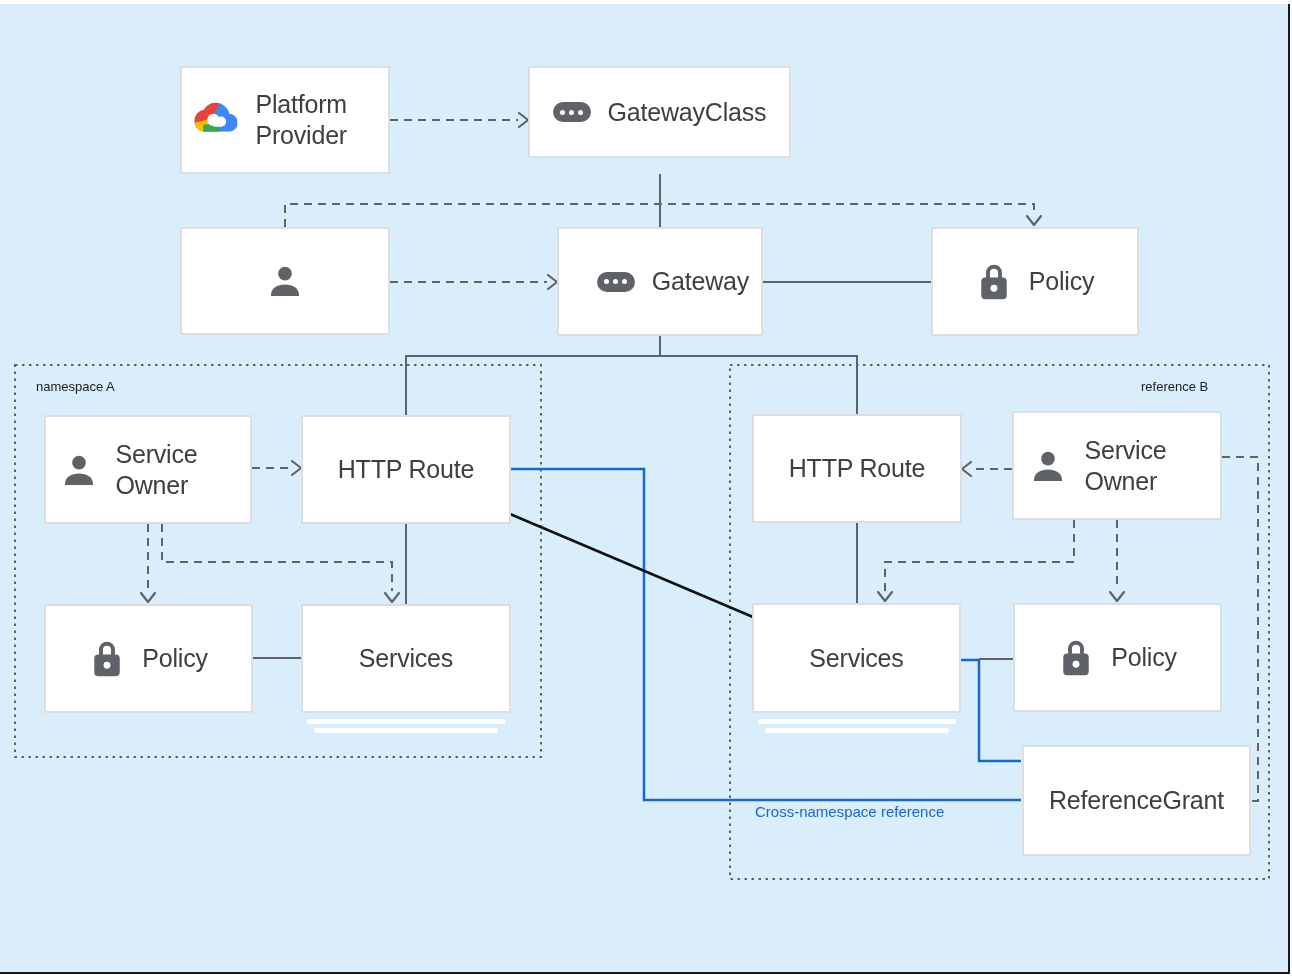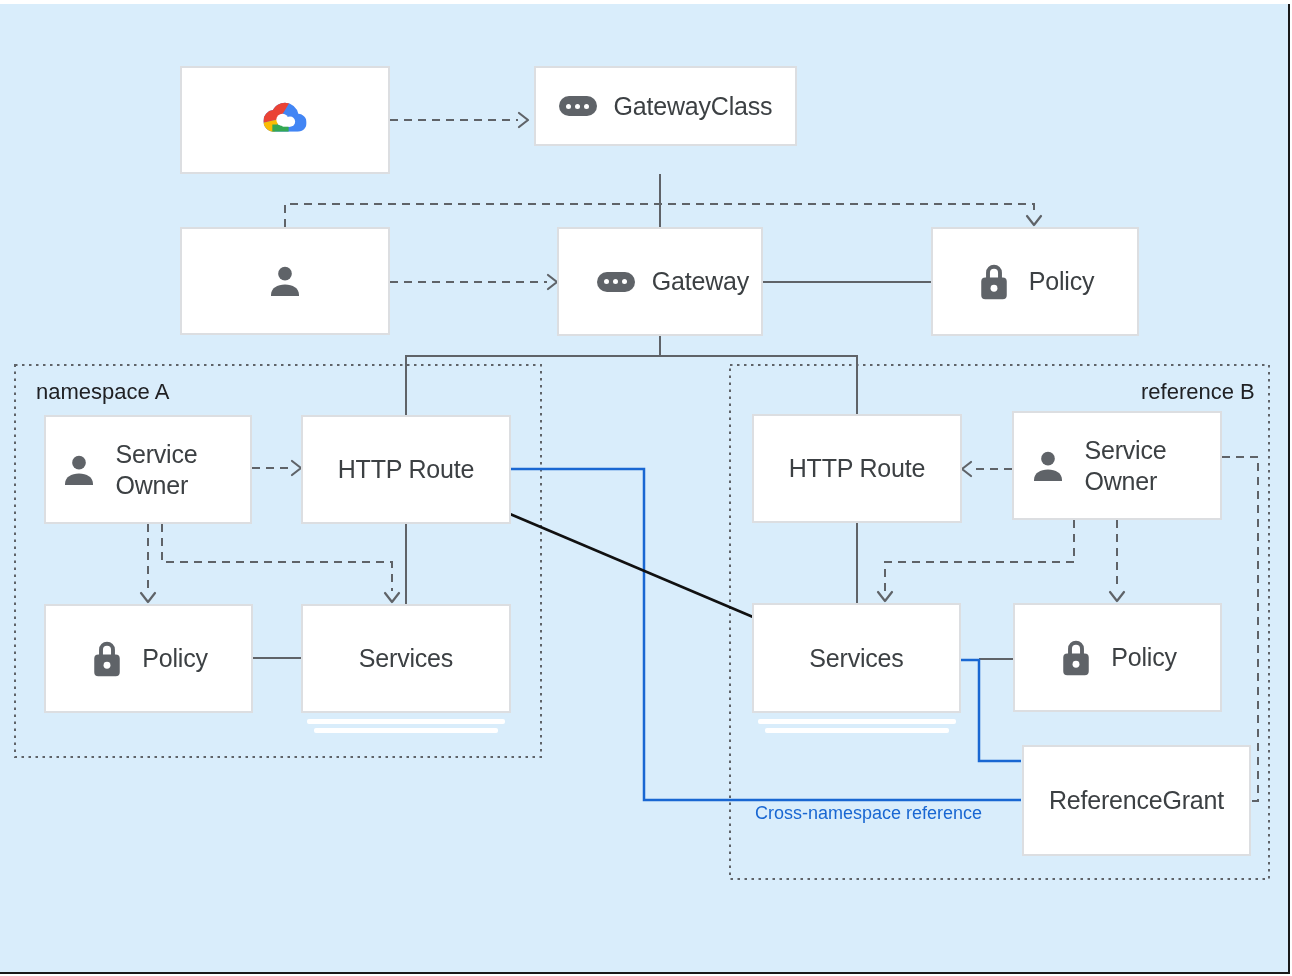--- a/index.html
+++ b/index.html
@@ -10,26 +10,26 @@
   svg.wires{position:absolute;left:0;top:0;width:1292px;height:976px;}
   .node{position:absolute;background:#ffffff;border:2px solid #dcdee1;box-sizing:border-box;
         display:flex;align-items:center;justify-content:center;gap:17px;
         color:#3c4043;font-size:25px;letter-spacing:-0.2px;}
   .node .lbl{white-space:pre-line;line-height:31px;}
   .node .lbl.wrap{max-width:122px;}
   .icon{flex:0 0 auto;display:flex;align-items:center;justify-content:center;}
   .chip{width:38px;height:20px;background:#5f6368;border-radius:10px;
         display:flex;align-items:center;justify-content:center;gap:4px;}
   .chip i{width:5px;height:5px;border-radius:50%;background:#fff;}
-  .ns-label{position:absolute;font-size:22px;color:#202124;}
-  .annotation{position:absolute;font-size:18px;color:#1967d2;}
+  .ns-label{position:absolute;font-size:13px;color:#202124;}
+  .annotation{position:absolute;font-size:15px;color:#1967d2;}
   .stack-line{position:absolute;height:5px;background:#ffffff;border-radius:2px;}
   
   .n-pp{left:180px;top:66px;width:210px;height:108px;}
-  .n-gc{left:528px;top:66px;width:263px;height:80px;margin-left:6px;}
+  .n-gc{left:528px;top:66px;width:263px;height:92px;}
   .n-pa{left:180px;top:227px;width:210px;height:108px;}
   .n-gw{left:557px;top:227px;width:206px;height:109px;padding-left:26px;}
   .n-po{left:931px;top:227px;width:208px;height:109px;}
   .n-so-a{left:44px;top:415px;width:208px;height:109px;}
   .n-hr-a{left:301px;top:415px;width:210px;height:109px;}
   .n-pl-a{left:44px;top:604px;width:209px;height:109px;}
   .n-sv-a{left:301px;top:604px;width:210px;height:109px;}
   .n-hr-b{left:752px;top:414px;width:210px;height:109px;}
   .n-so-b{left:1012px;top:411px;width:210px;height:109px;}
   .n-sv-b{left:752px;top:603px;width:209px;height:110px;}
@@ -107,20 +107,21 @@
           <polygon points="0,12 9,10 5,21 0,21" fill="#fbbc04"></polygon>
           <rect x="5" y="13" width="9" height="8" fill="#34a853"></rect>
           <g fill="#ffffff">
             <circle cx="10.6" cy="10.4" r="3.4"></circle>
             <circle cx="14.8" cy="11.4" r="2.8"></circle>
             <rect x="10.6" y="10.6" width="4.2" height="3.6"></rect>
           </g>
         </g>
       </svg>
     </span>
+    <span class="lbl wrap">Platform Provider</span>
   </div>
 
   <div class="node n-gc">
     <span class="icon chip">
         <i></i>
         <i></i>
         <i></i>
       </span>
     <span class="lbl">GatewayClass</span>
   </div>

